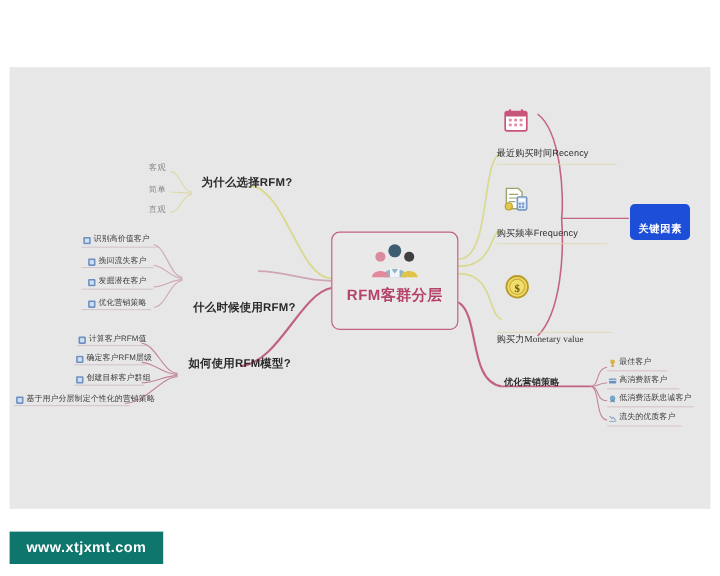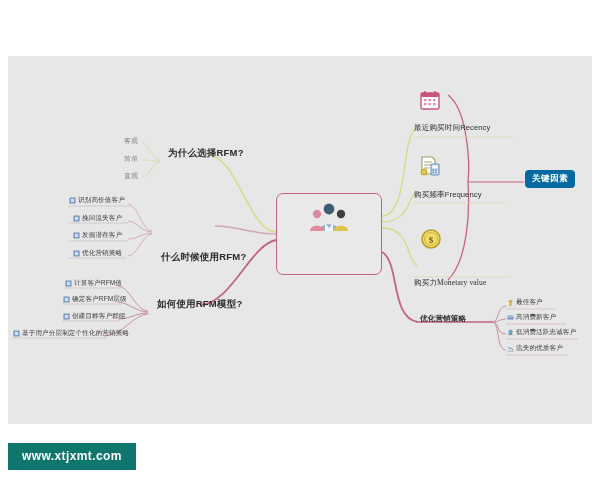--- a/index.html
+++ b/index.html
@@ -145,26 +145,26 @@
     position: absolute;
     width: 22px;
     height: 22px;
   }
 
   
   .key-pill {
     position: absolute;
     left: 525px;
     top: 170px;
-    background: #0369a1;
+    background: #1d4ed8;
     color: #ffffff;
     font-size: 8.5px;
     font-weight: bold;
     letter-spacing: 0.6px;
-    padding: 4px 7px 5px 7px;
+    padding: 16px 7px 5px 7px;
     border-radius: 4px;
     line-height: 1;
     white-space: nowrap;
   }
 </style>
 </head>
 <body>
 
 <div id="stage">
 
@@ -230,20 +230,21 @@
   <div class="center-node">
     <svg class="center-icon" viewBox="0 0 42 34">
       <circle cx="21" cy="8" r="5.4" fill="#3e5d73"></circle>
       <path d="M11 30 C11 21, 31 21, 31 30 Z" fill="#8fb3c9"></path>
       <circle cx="9" cy="13" r="4.2" fill="#d98ba0"></circle>
       <path d="M2 30 C2 23, 16 23, 16 30 Z" fill="#e2899c"></path>
       <circle cx="33" cy="13" r="4.2" fill="#3f3f3f"></circle>
       <path d="M26 30 C26 23, 40 23, 40 30 Z" fill="#e0c44a"></path>
       <path d="M17 22 L21 27 L25 22 L25 30 L17 30 Z" fill="#ffffff" opacity="0.85"></path>
     </svg>
+    <div class="center-label">RFM客群分层</div>
   </div>
 
   <div class="node branch-label" style="left:168px; top:148px;">为什么选择RFM?</div>
 
   <div class="node branch-label" style="left:161px; top:220px;margin-top:32px;">什么时候使用RFM?</div>
 
   <div class="node branch-label" style="left:157px; top:299px;">如何使用RFM模型?</div>
 
   <div class="node leaf-plain" style="left:124px; top:138px;">客观</div>
   <div class="node leaf-plain" style="left:124px; top:156px;">简单</div>

